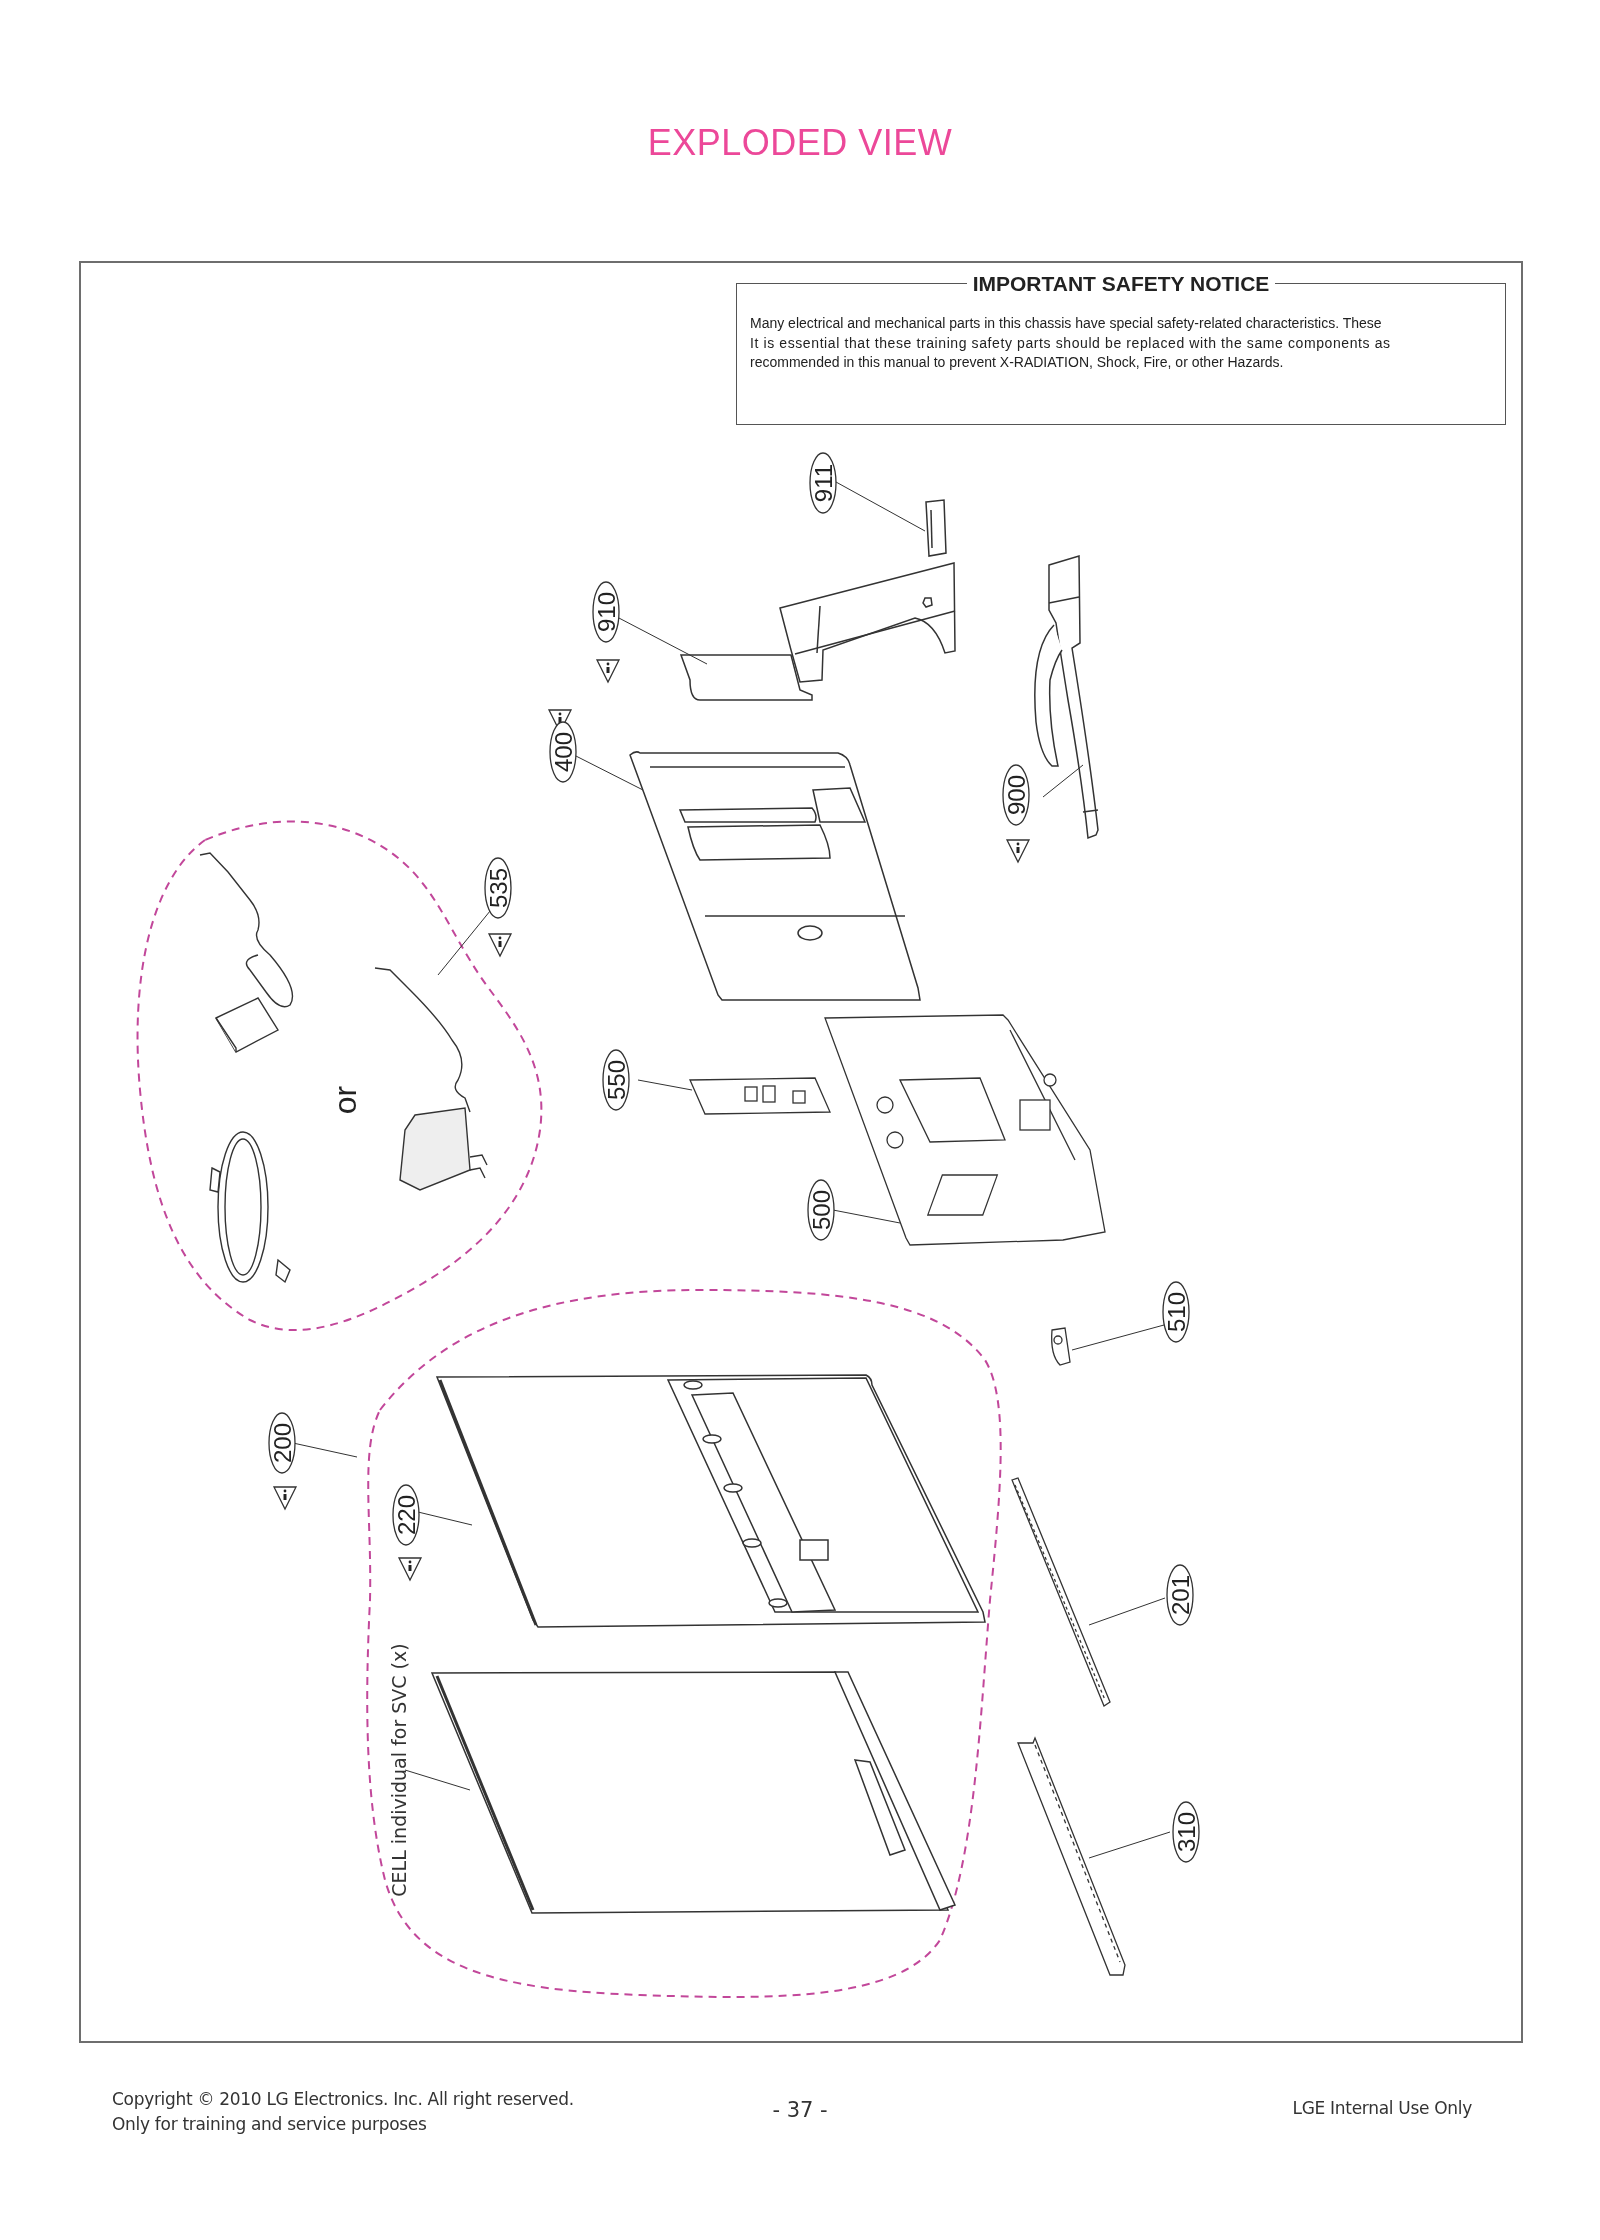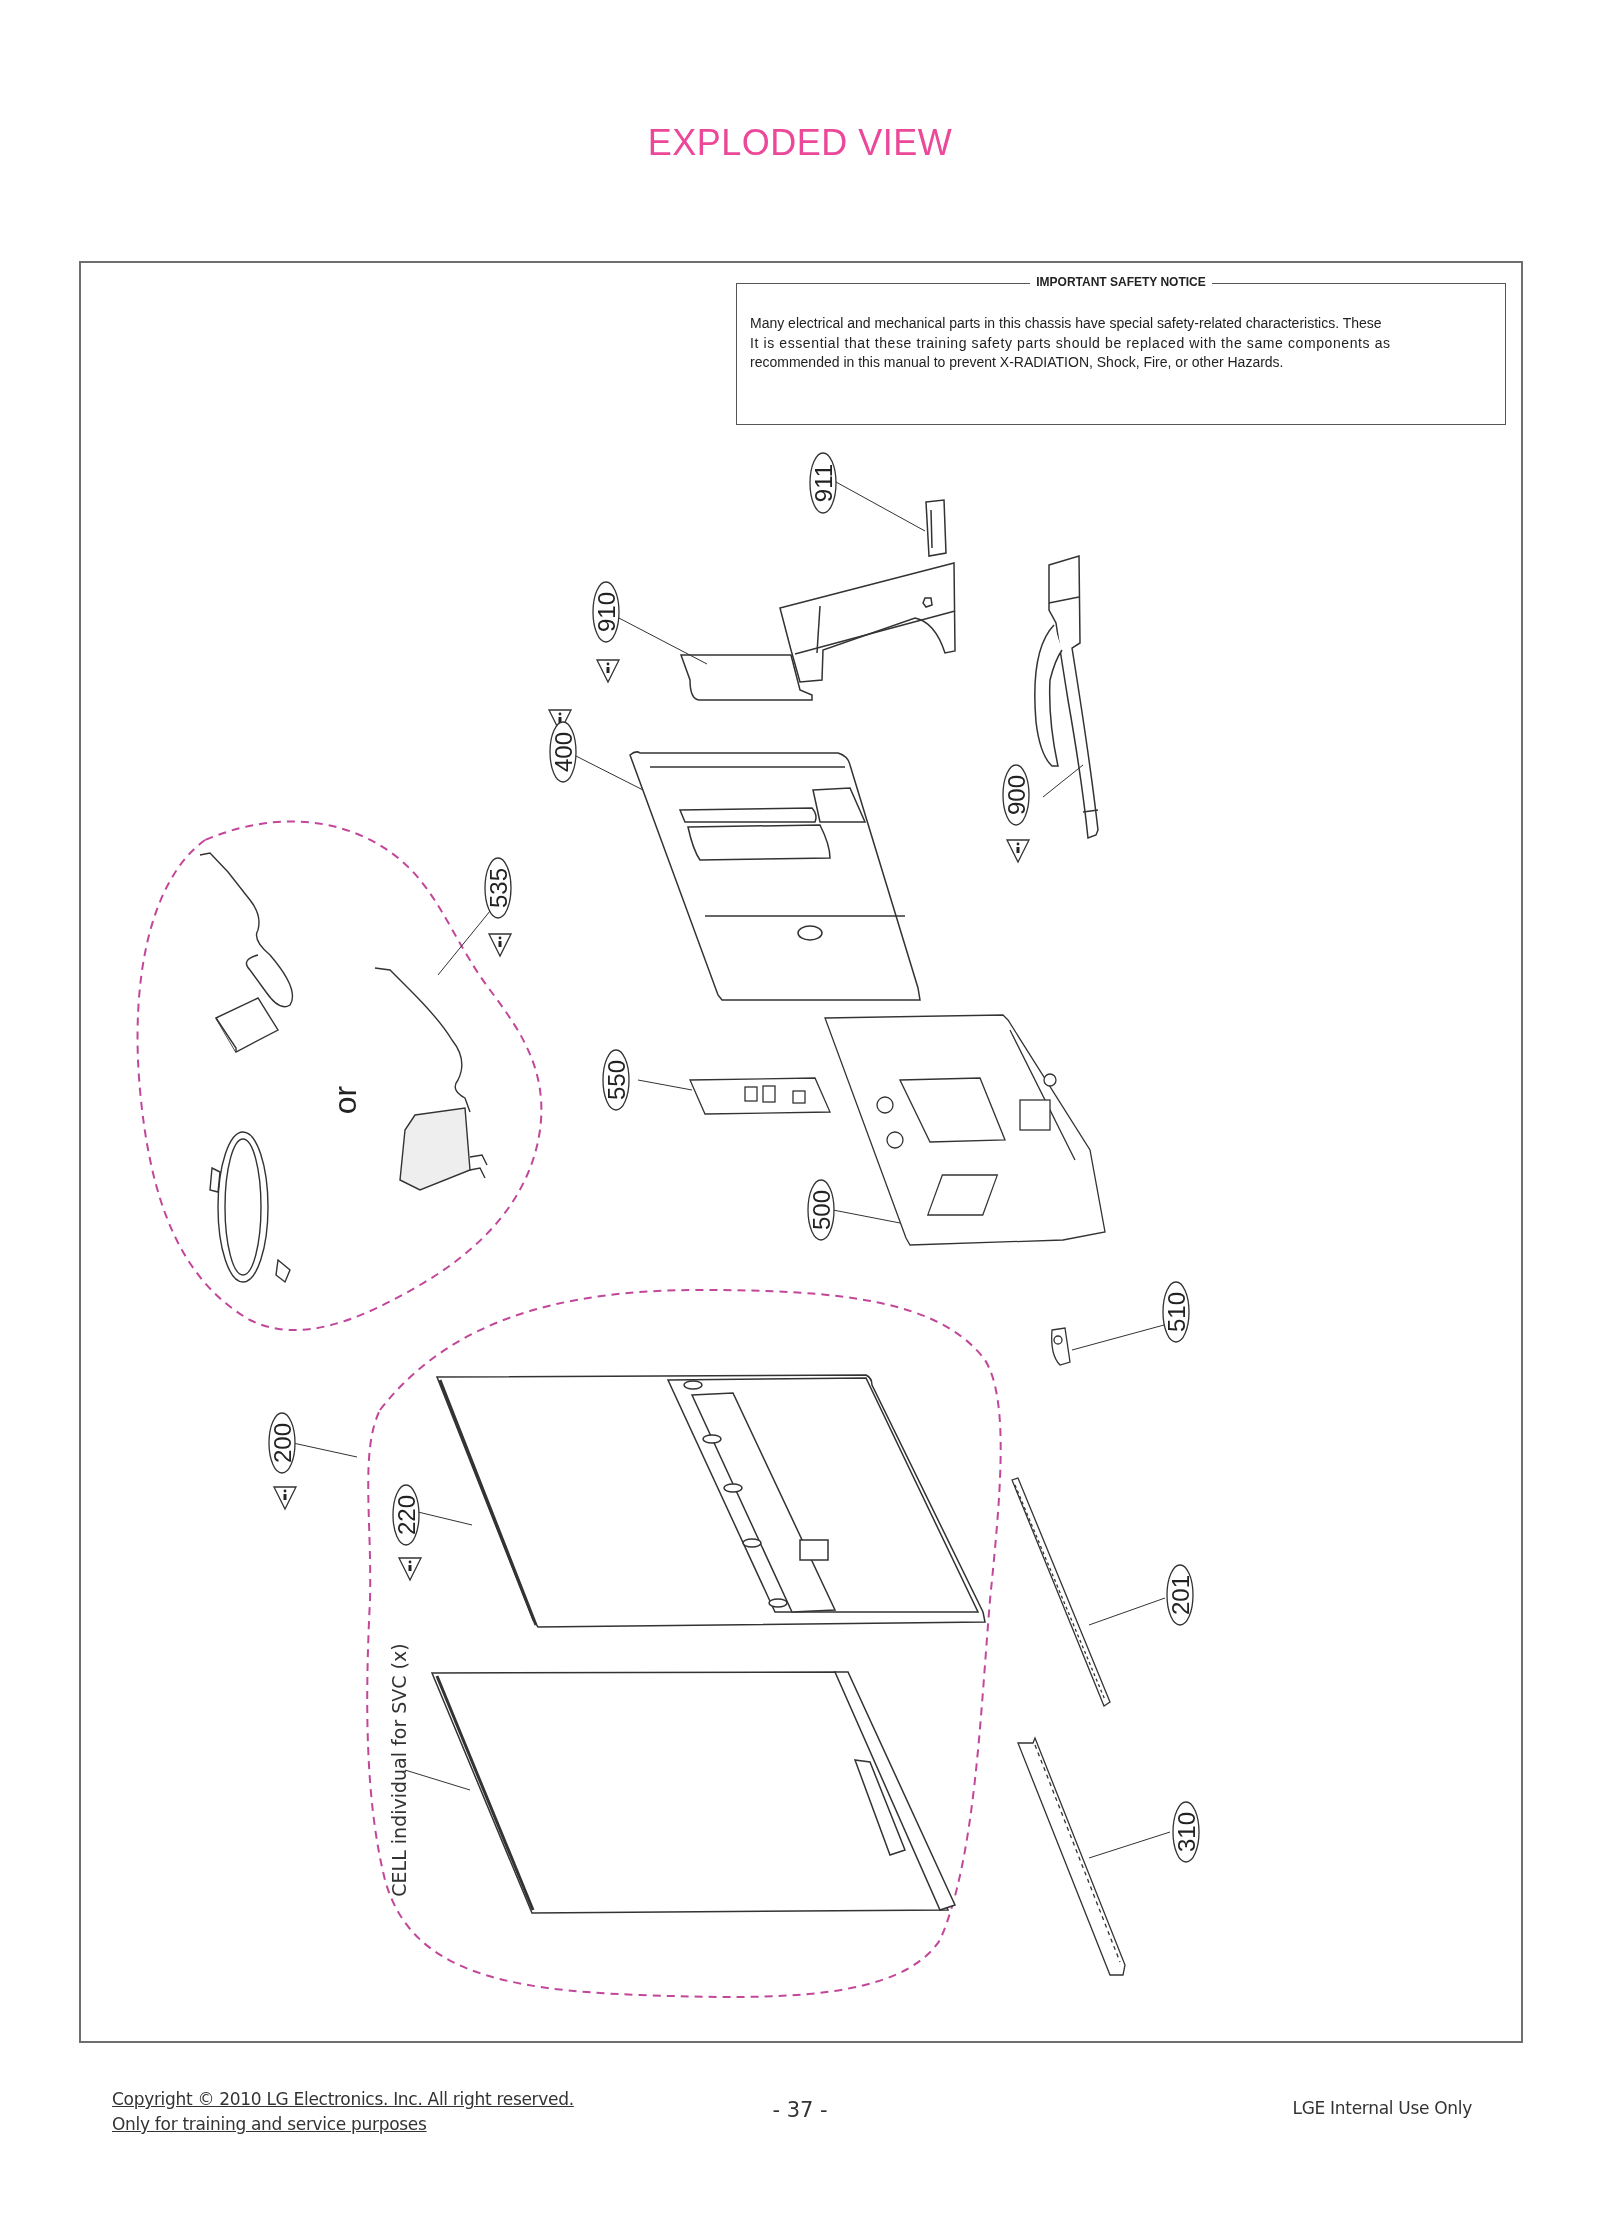--- a/index.html
+++ b/index.html
@@ -5,32 +5,32 @@
   html, body { margin: 0; padding: 0; background: #ffffff; }
   body { width: 1600px; height: 2240px; position: relative; overflow: hidden;
          font-family: "Liberation Sans", sans-serif; color: #222; }
   .page-title { position: absolute; left: 0; width: 1600px; top: 122px; text-align: center;
                 font-size: 36px; letter-spacing: 0.5px; color: #ec4899; font-weight: normal; }
   .frame { position: absolute; left: 79px; top: 261px; width: 1444px; height: 1782px;
            border: 2px solid #6e6e6e; box-sizing: border-box; }
   .notice { position: absolute; left: 736px; top: 283px; width: 770px; height: 142px;
             border: 1.5px solid #555; box-sizing: border-box; }
   .notice-title { position: absolute; top: -12px; left: 0; width: 100%; text-align: center; }
-  .notice-title span { background: #fff; padding: 0 6px; font-weight: bold; font-size: 12px;
+  .notice-title span { background: #fff; padding: 0 6px; font-weight: bold; font-size: 21px;
                        color: #222; font-family: "Liberation Sans", sans-serif; }
   .notice-body { position: absolute; left: 13px; right: 13px; top: 30px; font-size: 14px;
                  line-height: 19.5px; color: #222; text-align: justify; }
   .notice-body p { margin: 0; }
   .warn-inline { display: inline-block; font-size: 15px; margin: 0 4px; }
   .diagram { position: absolute; left: 0; top: 0; width: 1600px; height: 2240px; }
   .callout-text { font-family: "Liberation Sans", sans-serif; font-size: 24px; fill: #222; }
   .or-text { font-family: "Liberation Sans", sans-serif; font-size: 32px; fill: #222; }
   .cell-text { font-family: "DejaVu Sans", sans-serif; font-size: 19px; fill: #333; }
   .footer-left { position: absolute; left: 112px; top: 2087px; font-size: 17px; line-height: 25px;
-                 color: #333; font-family: "DejaVu Sans", sans-serif; letter-spacing: -0.3px; text-decoration: underline; }
+                 color: #333; font-family: "DejaVu Sans", sans-serif; letter-spacing: -0.3px; }
   .footer-center { position: absolute; left: 0; width: 1600px; top: 2098px; text-align: center;
                    font-size: 21px; color: #333; font-family: "DejaVu Sans", sans-serif; }
   .footer-right { position: absolute; right: 128px; top: 2098px; font-size: 17px; color: #333;
                   font-family: "DejaVu Sans", sans-serif; letter-spacing: -0.3px; }
 </style>
 </head>
 <body>
 
 <div class="page-title">EXPLODED VIEW</div>
 

